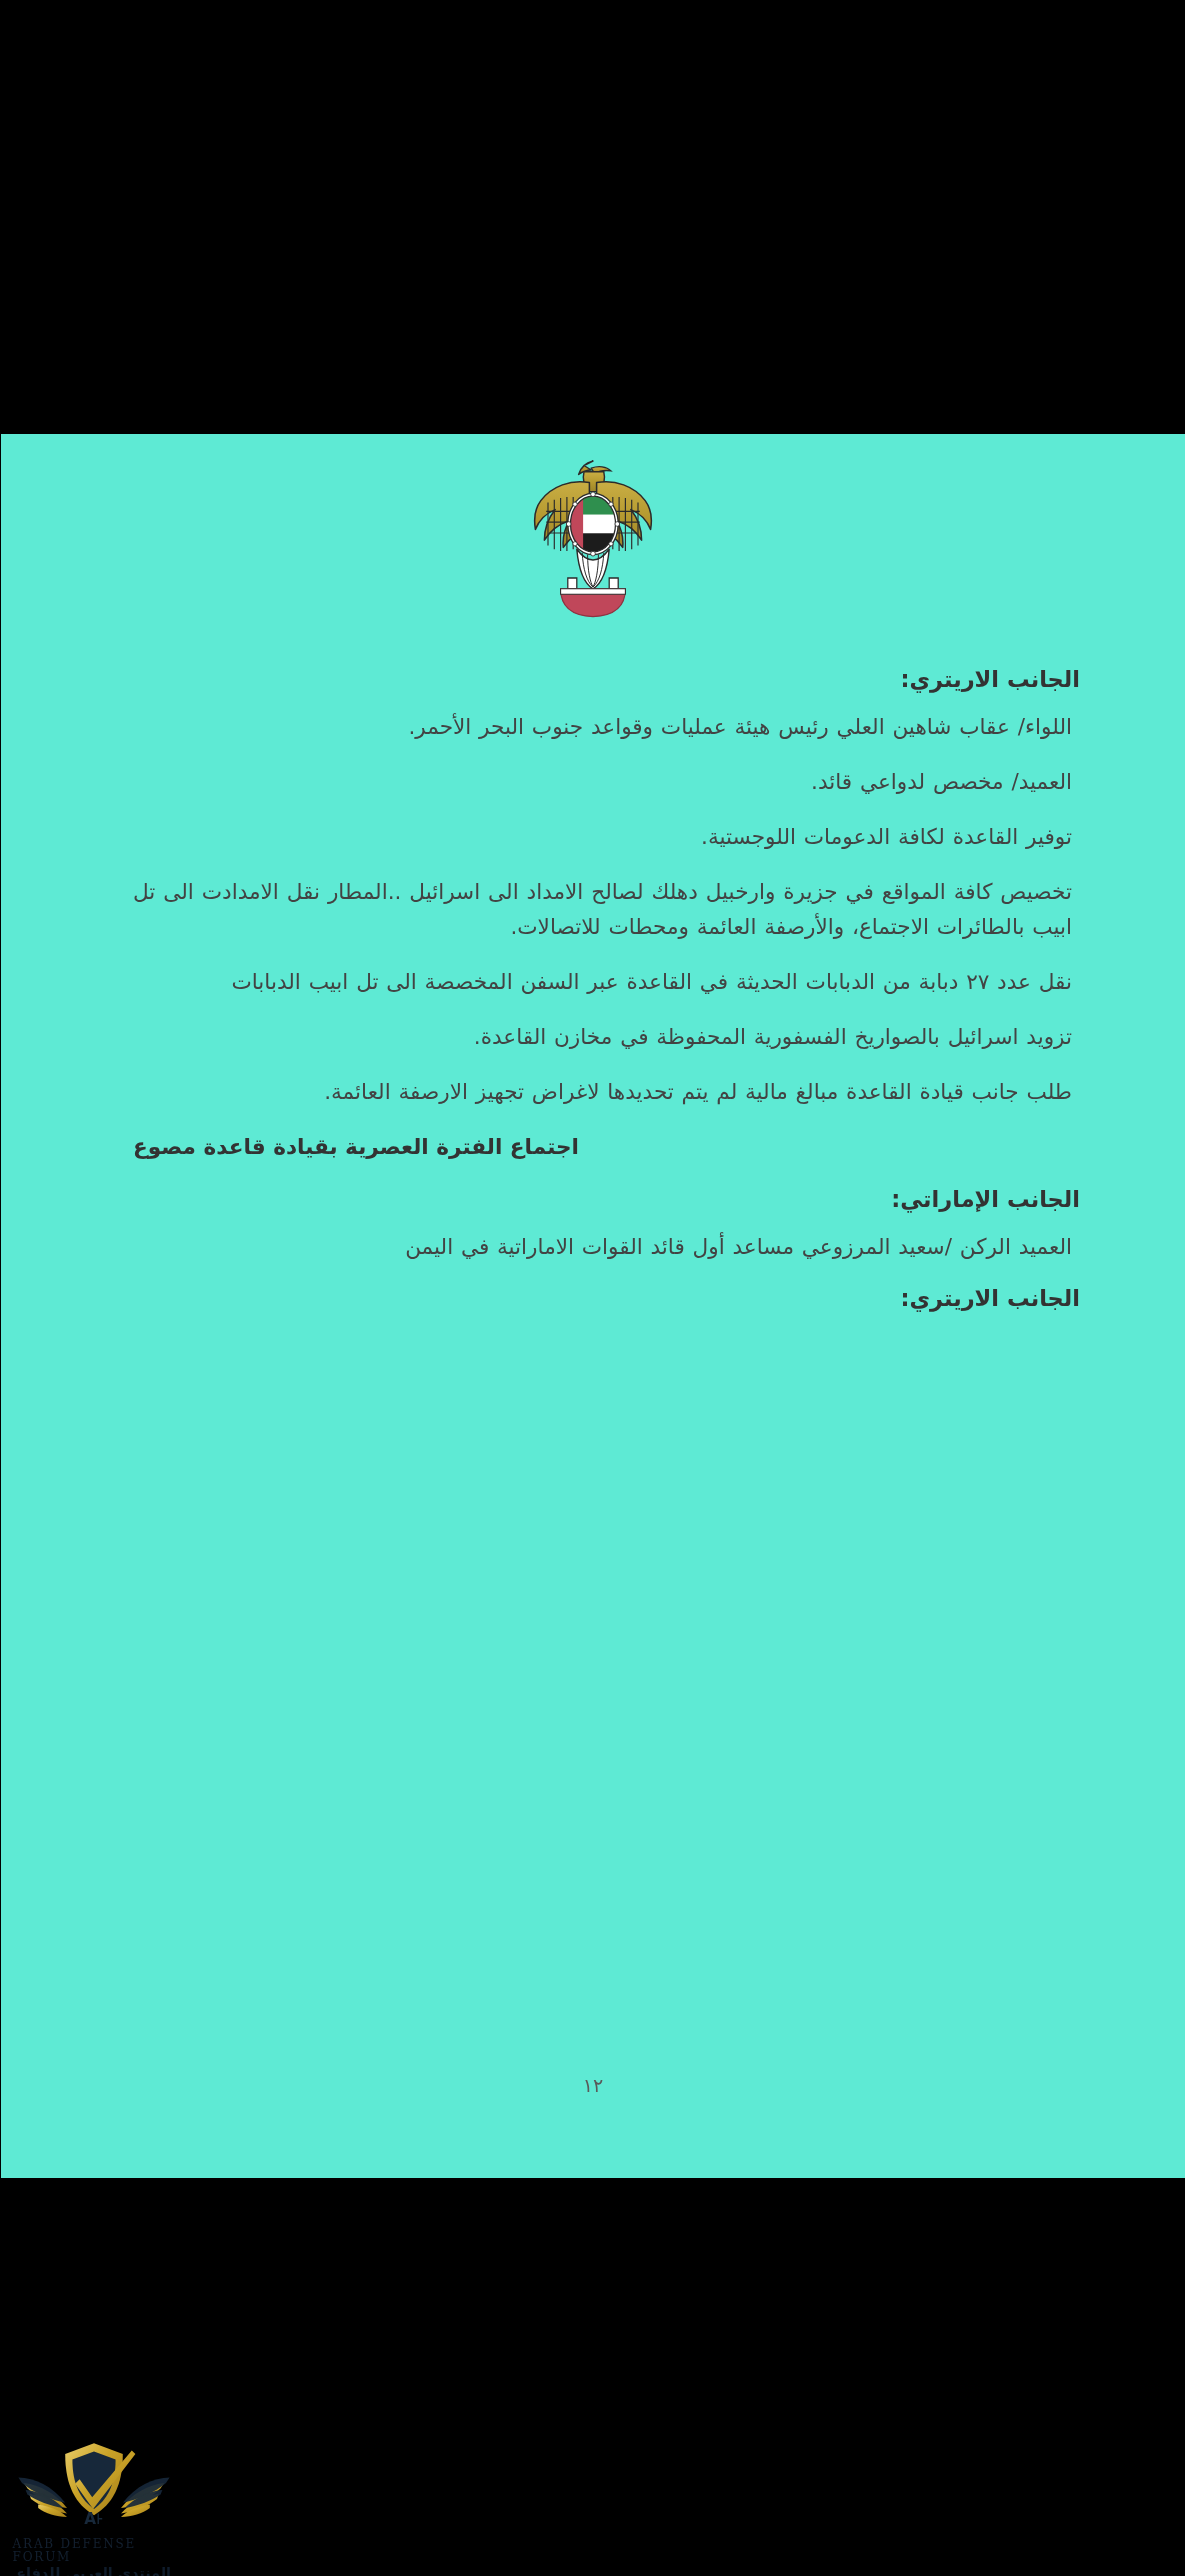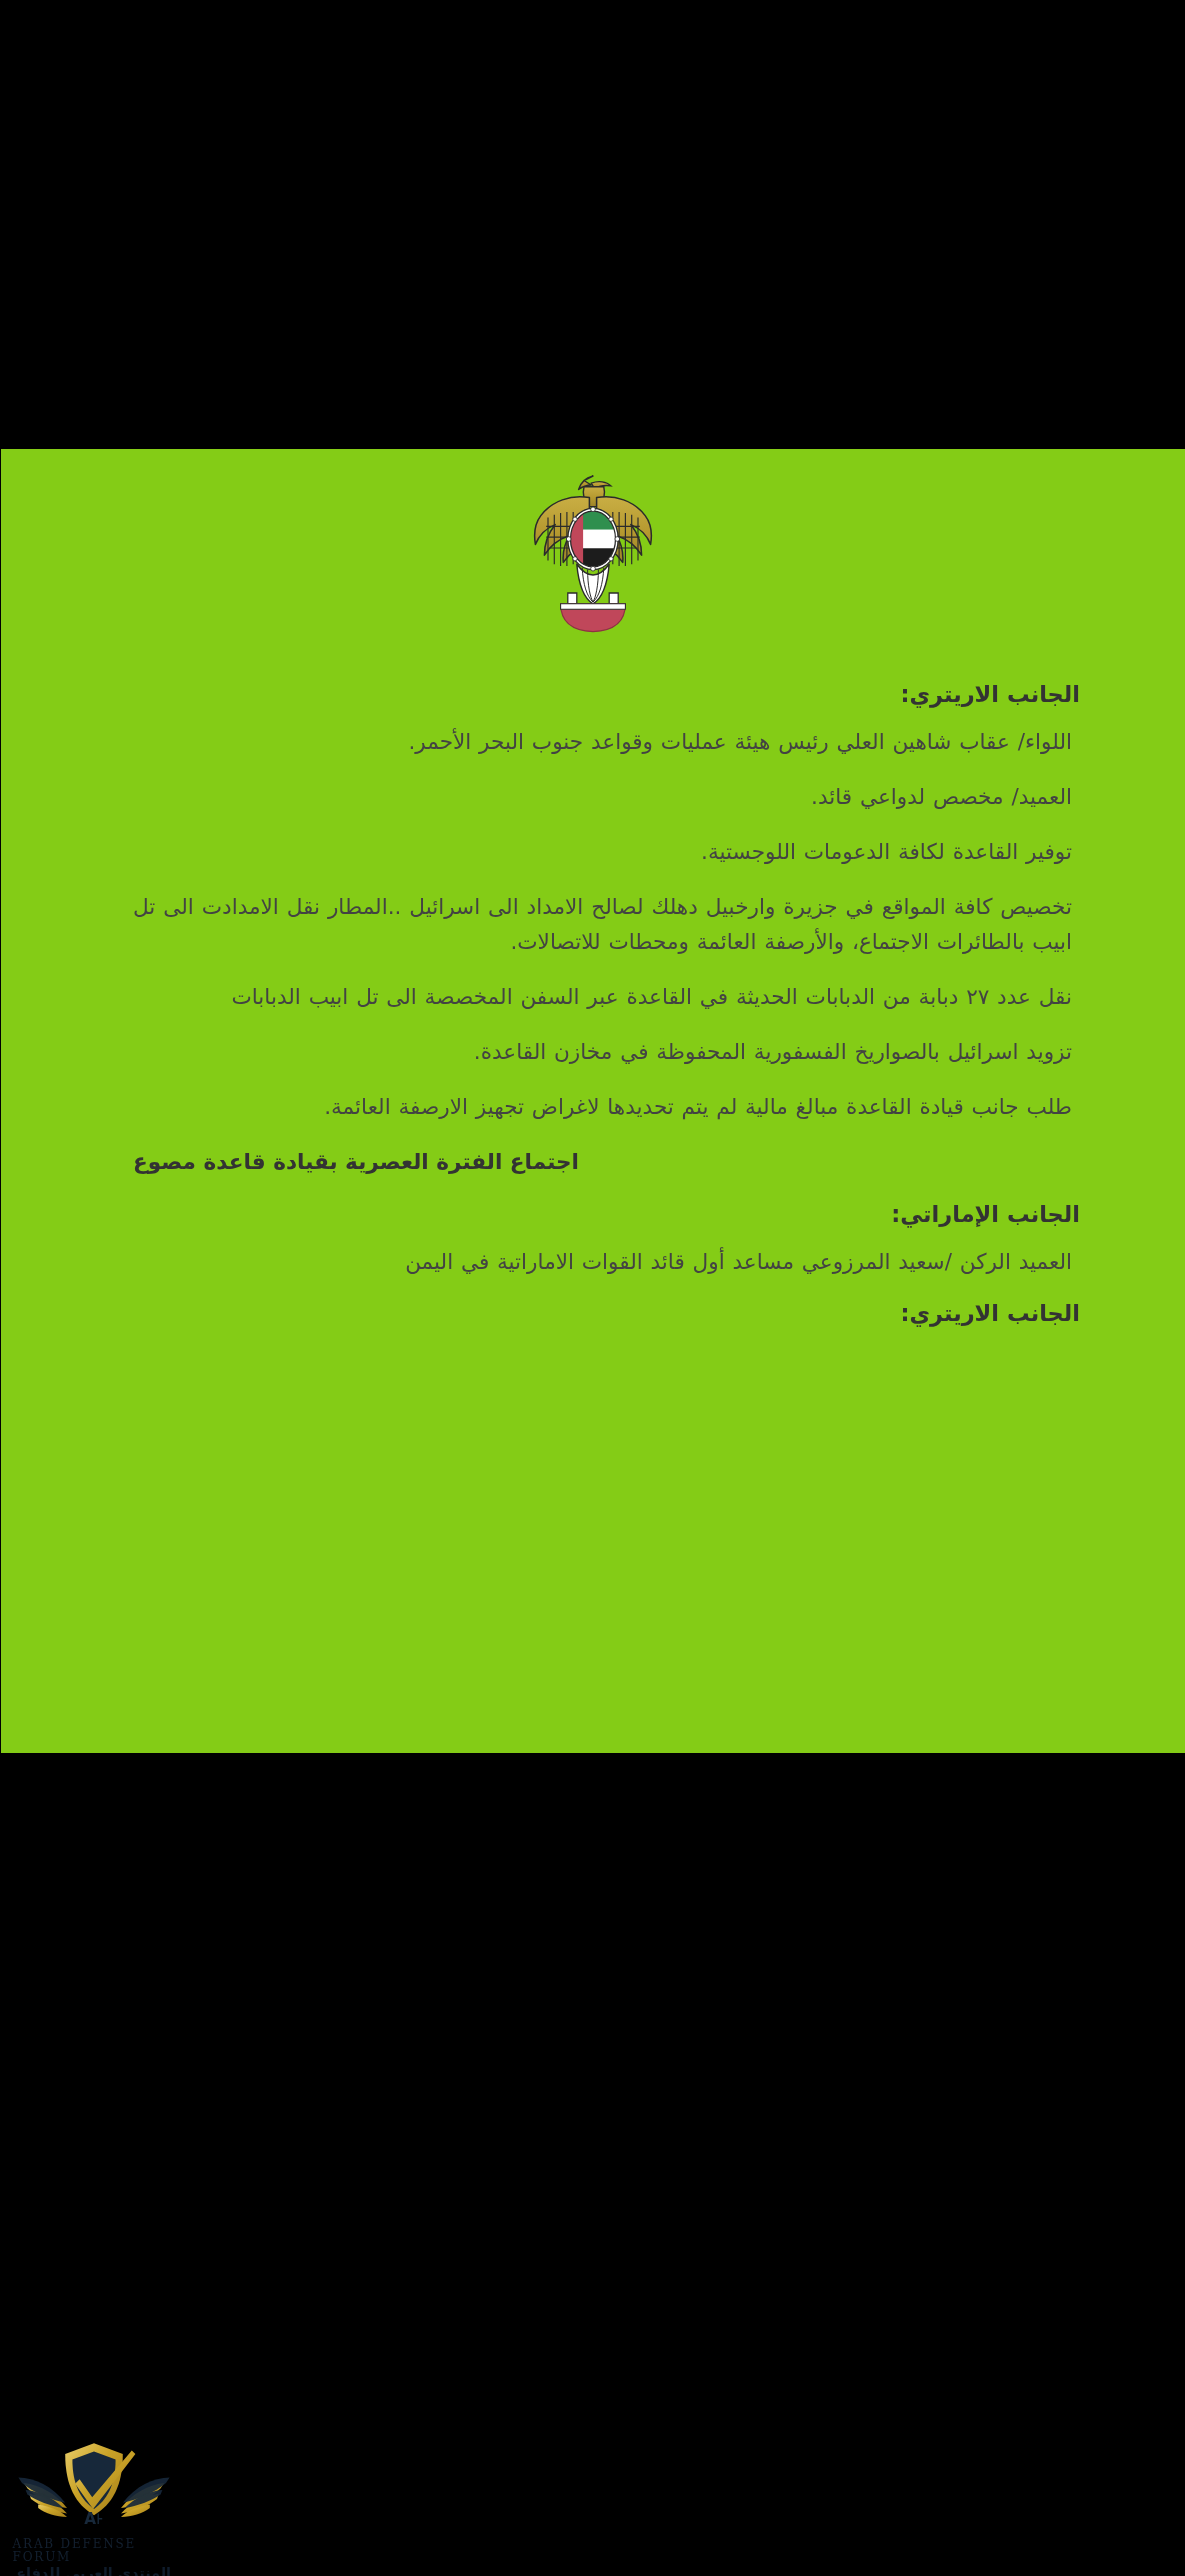--- a/index.html
+++ b/index.html
@@ -13,24 +13,24 @@
     height: 2576px;
     position: relative;
     overflow: hidden;
     font-family: "DejaVu Sans", "Liberation Sans", sans-serif;
   }
 
   
   #page-sheet {
     position: absolute;
     left: 0;
-    top: 449px;
+    top: 434px;
     width: 1186px;
-    height: 1304px;
-    background: #84cc16;
+    height: 1744px;
+    background: #5eead4;
     box-sizing: border-box;
   }
 
   
   #emblem-wrap {
     position: absolute;
     left: 0;
     top: 18px;
     width: 100%;
     text-align: center;
@@ -249,20 +249,21 @@
 
 
     <div class="blk sec-label">الجانب الإماراتي:</div>
 
     <div class="blk para">العميد الركن /سعيد المرزوعي مساعد أول قائد القوات الاماراتية في اليمن</div>
 
     <div class="blk sec-label">الجانب الاريتري:</div>
 
   </div>
 
+  <div id="page-number">١٢</div>
 
 </div>
 
 <div id="footer-watermark">
   <svg width="162" height="101" viewBox="0 0 180 112" aria-hidden="true">
     <defs>
       <linearGradient id="wmGold" x1="0" y1="0" x2="1" y2="1">
         <stop offset="0%" stop-color="#e8cd6a"></stop>
         <stop offset="45%" stop-color="#c9a227"></stop>
         <stop offset="100%" stop-color="#a6801a"></stop>

